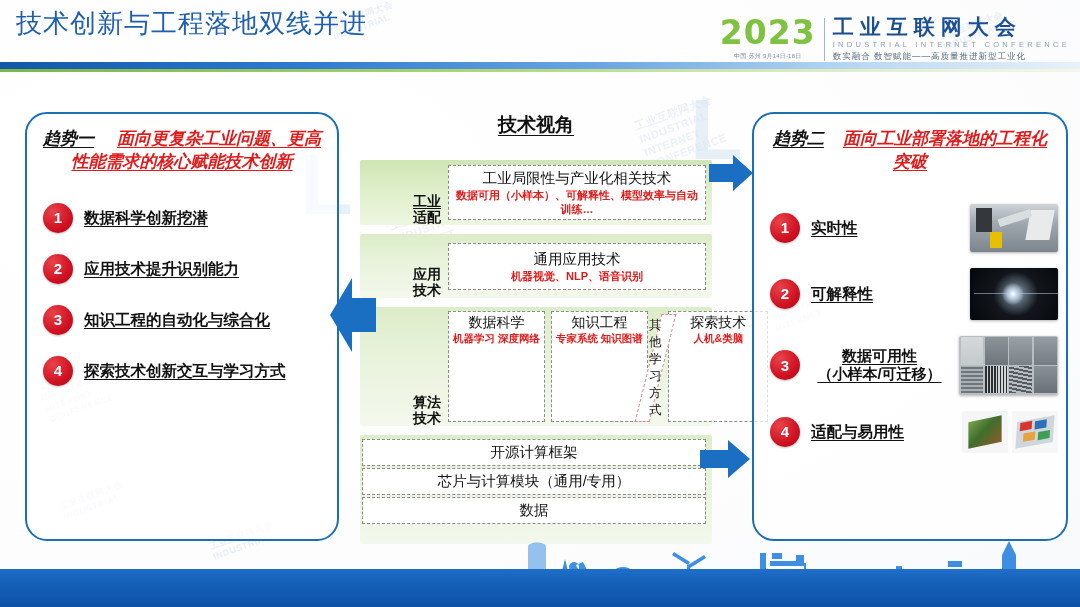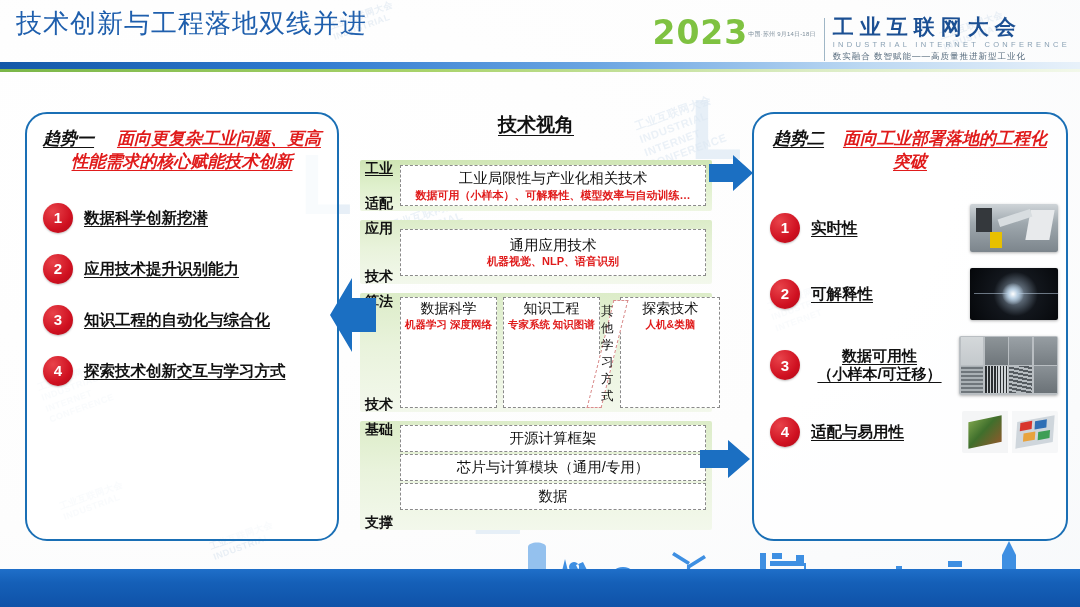--- a/index.html
+++ b/index.html
@@ -24,21 +24,21 @@
   
   .title{position:absolute;left:16px;top:6px;font-size:26px;color:#1f5fad;
          letter-spacing:1px;font-weight:400;}
   .rule{position:absolute;left:0;top:62px;width:1080px;height:7px;
         background:linear-gradient(90deg,#1358a8 0%,#2f7ad0 28%,#6aa5e2 55%,#bcd8f2 80%,#e8f1fa 100%);}
   .rule2{position:absolute;left:0;top:69px;width:1080px;height:3px;
         background:linear-gradient(90deg,#7ab648 0%,#a9d36b 40%,#dbecc4 75%,#f2f8ea 100%);}
 
   
   .logo{position:absolute;right:10px;top:16px;display:flex;align-items:flex-start;}
-  .logo-year{display:flex;flex-direction:row;align-items:center;padding-right:8px;}
+  .logo-year{display:flex;flex-direction:column;align-items:center;padding-right:8px;}
   .logo-2023{font-size:33px;font-weight:700;color:#7fc241;letter-spacing:1px;line-height:1;
              font-family:"DejaVu Sans",sans-serif;}
   .logo-date{font-size:6px;color:#7d8e9b;margin-top:3px;letter-spacing:.2px;}
   .logo-sep{width:1px;background:#9fb6c6;align-self:stretch;margin:2px 8px 2px 0;}
   .logo-right{display:flex;flex-direction:column;}
   .logo-cn{font-size:21px;font-weight:700;color:#1b4f93;letter-spacing:6px;line-height:1.05;}
   .logo-en{font-size:7.5px;color:#8aa1b4;letter-spacing:3.3px;margin-top:2px;}
   .logo-sub{font-size:8.5px;color:#5b6f80;letter-spacing:1px;margin-top:2px;}
 
   
@@ -106,21 +106,21 @@
   
   .center{position:absolute;left:360px;top:160px;width:352px;}
   .center-title{position:absolute;left:360px;top:112px;width:352px;text-align:center;
      font-size:19px;font-weight:700;color:#111;text-decoration:underline;text-underline-offset:4px;}
 
   .row{display:flex;align-items:stretch;margin-bottom:9px;
        background:linear-gradient(180deg,#dcecc8 0%,#e9f3dc 45%,#f3f8ec 100%);
        border-radius:2px;}
   .row.r1{background:linear-gradient(180deg,#cfe5b4 0%,#dff0cc 50%,#eef6e2 100%);}
   .rlabel{flex:0 0 38px;display:flex;flex-direction:column;align-items:center;
-      justify-content:space-between;font-size:14px;font-weight:700;color:#111;line-height:1.15;}
+      justify-content:flex-end;font-size:14px;font-weight:700;color:#111;line-height:1.15;padding-left:48px;}
   .rlabel.ul span:first-child{text-decoration:underline;text-underline-offset:2px;}
   .rbody{flex:1 1 auto;padding:5px 6px 5px 2px;}
 
   .dbox{border:1.6px dashed #8a8a8a;background:#fff;text-align:center;padding:3px 4px;}
   .dbox .t{font-size:14.5px;color:#111;line-height:1.3;}
   .dbox .r{font-size:11px;color:#e01b1b;font-weight:700;line-height:1.3;}
 
   .algo{display:flex;gap:6px;padding:4px 6px 4px 2px;}
   .algo-left{flex:1 1 auto;display:flex;flex-direction:row;}
   .algo-top{display:flex;gap:6px;}
@@ -275,24 +275,20 @@
           </div>
         </div>
         <div class="acell wide">
           <div class="t">探索技术</div>
           <div class="r">人机&amp;类脑</div>
         </div>
       </div>
     </div>
 
     <div class="row">
-      <div class="rlabel">
-        <span>基础</span>
-        <span>支撑</span>
-      </div>
       <div class="base" style="flex:1 1 auto;">
         <div class="dbox">
           <div class="t">开源计算框架</div>
         </div>
         <div class="dbox">
           <div class="t">芯片与计算模块（通用/专用）</div>
         </div>
         <div class="dbox">
           <div class="t">数据</div>
         </div>

